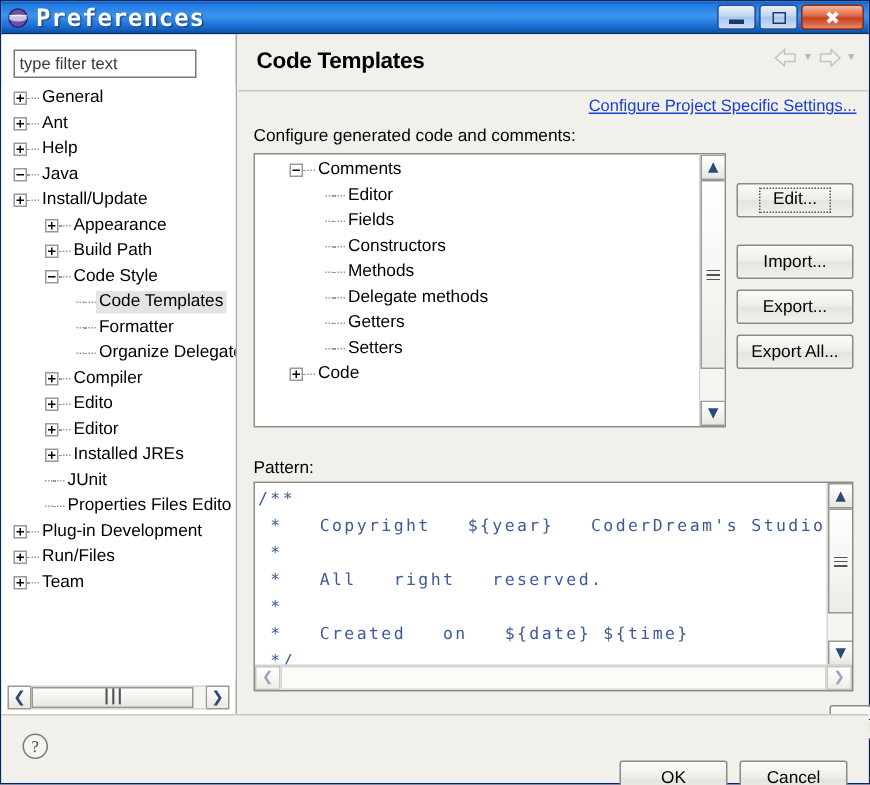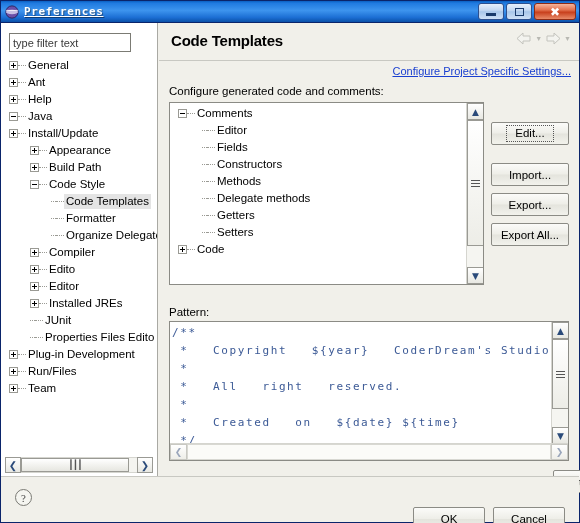--- a/index.html
+++ b/index.html
@@ -28,26 +28,25 @@
     border-bottom: 1px solid #0a246a;
     display: flex; align-items: center;
   }
   #title-icon {
     width: 14px; height: 14px; margin-left: 4px; margin-right: 5px;
     flex: 0 0 auto;
   }
   #title-text {
     color: #ffffff;
     font-family: "DejaVu Sans Mono", monospace;
-    font-size: 11px;
+    font-size: 16px;
     font-weight: bold;
     letter-spacing: 0.6px;
     text-shadow: 1px 1px 1px rgba(0,0,0,.45);
     white-space: nowrap;
-    text-decoration: underline;
   }
   #win-buttons {
     position: absolute; right: 3px; top: 2px;
     display: flex; gap: 2px; align-items: center;
   }
   .wbtn {
     width: 26px; height: 17px;
     border: 1px solid #2d4f8e;
     border-radius: 3px;
     background: linear-gradient(180deg,#e8f0fb 0%,#c4d8f2 42%,#a8c6ea 52%,#cfe0f6 100%);
@@ -201,21 +200,21 @@
   }
 
   
   #listbox {
     position: absolute; left: 10px; top: 79px;
     width: 315px; height: 183px;
     border: 1px solid #8b8b85;
     background: #ffffff;
     overflow: hidden;
   }
-  #listinner { position: absolute; left: 0; top: 2px; width: 296px; }
+  #listinner { position: absolute; left: 15px; top: 2px; width: 296px; }
   #listscroll {
     position: absolute; right: 0; top: 0;
     width: 17px; height: 181px;
     background: #f4f4f0;
     border-left: 1px solid #d5d5cf;
     display: flex; flex-direction: column;
   }
   .vsb-arrow {
     width: 17px; height: 17px;
     border: 1px solid #9a9a94;

